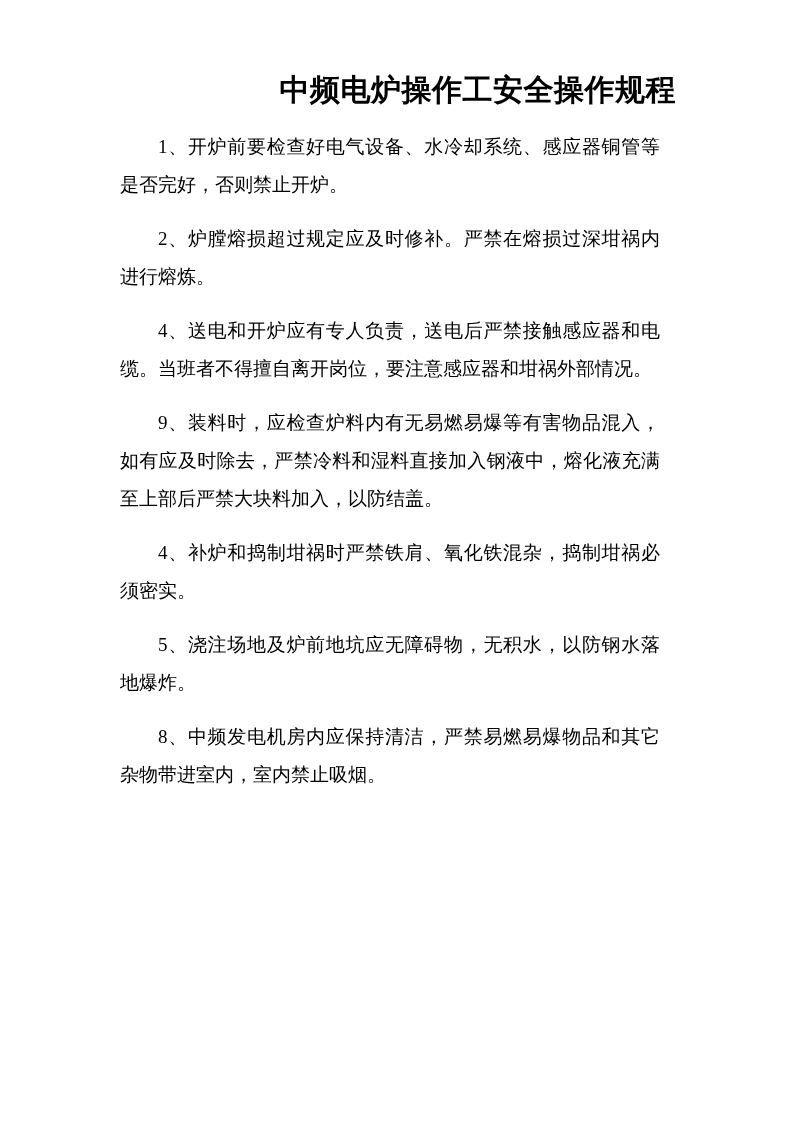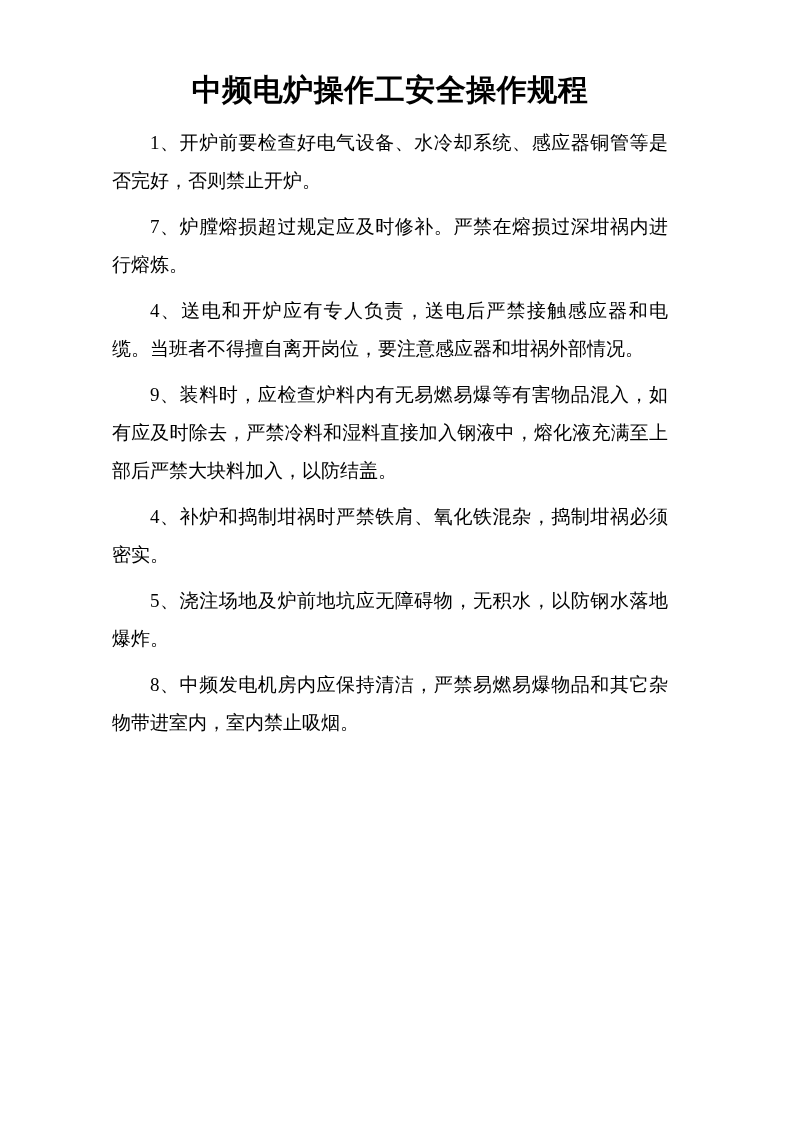--- a/index.html
+++ b/index.html
@@ -15,46 +15,46 @@
     box-sizing: border-box;
     padding: 68px 117px 0 104px;
     overflow: hidden;
   }
   .doc-title {
     font-family: "Liberation Sans", "DejaVu Sans", sans-serif;
     font-weight: bold;
     font-size: 30px;
     line-height: 44px;
     letter-spacing: 0.5px;
-    text-align: center;
+    text-align: right;
     color: #000000;
     margin: 0 0 12px 0;
   }
   .doc-body {
     width: 100%;
   }
   .para {
     font-family: "Liberation Serif", "DejaVu Serif", serif;
     font-size: 19px;
     line-height: 38px;
     color: #000000;
     text-align: justify;
     text-indent: 2em;
-    margin: 8px;
+    margin: 16px;
     word-break: break-all;
   }
 </style>
 </head>
 <body>
 
 <div class="page">
   <h1 class="doc-title">中频电炉操作工安全操作规程</h1>
 
   <div class="doc-body">
     <p class="para">1、开炉前要检查好电气设备、水冷却系统、感应器铜管等是否完好，否则禁止开炉。</p>
-    <p class="para">7、炉膛熔损超过规定应及时修补。严禁在熔损过深坩祸内进行熔炼。</p>
+    <p class="para">2、炉膛熔损超过规定应及时修补。严禁在熔损过深坩祸内进行熔炼。</p>
     <p class="para">4、送电和开炉应有专人负责，送电后严禁接触感应器和电缆。当班者不得擅自离开岗位，要注意感应器和坩祸外部情况。</p>
     <p class="para">9、装料时，应检查炉料内有无易燃易爆等有害物品混入，如有应及时除去，严禁冷料和湿料直接加入钢液中，熔化液充满至上部后严禁大块料加入，以防结盖。</p>
     <p class="para">4、补炉和捣制坩祸时严禁铁肩、氧化铁混杂，捣制坩祸必须密实。</p>
     <p class="para">5、浇注场地及炉前地坑应无障碍物，无积水，以防钢水落地爆炸。</p>
     <p class="para">8、中频发电机房内应保持清洁，严禁易燃易爆物品和其它杂物带进室内，室内禁止吸烟。</p>
   </div>
 </div>
 
 </body></html>

